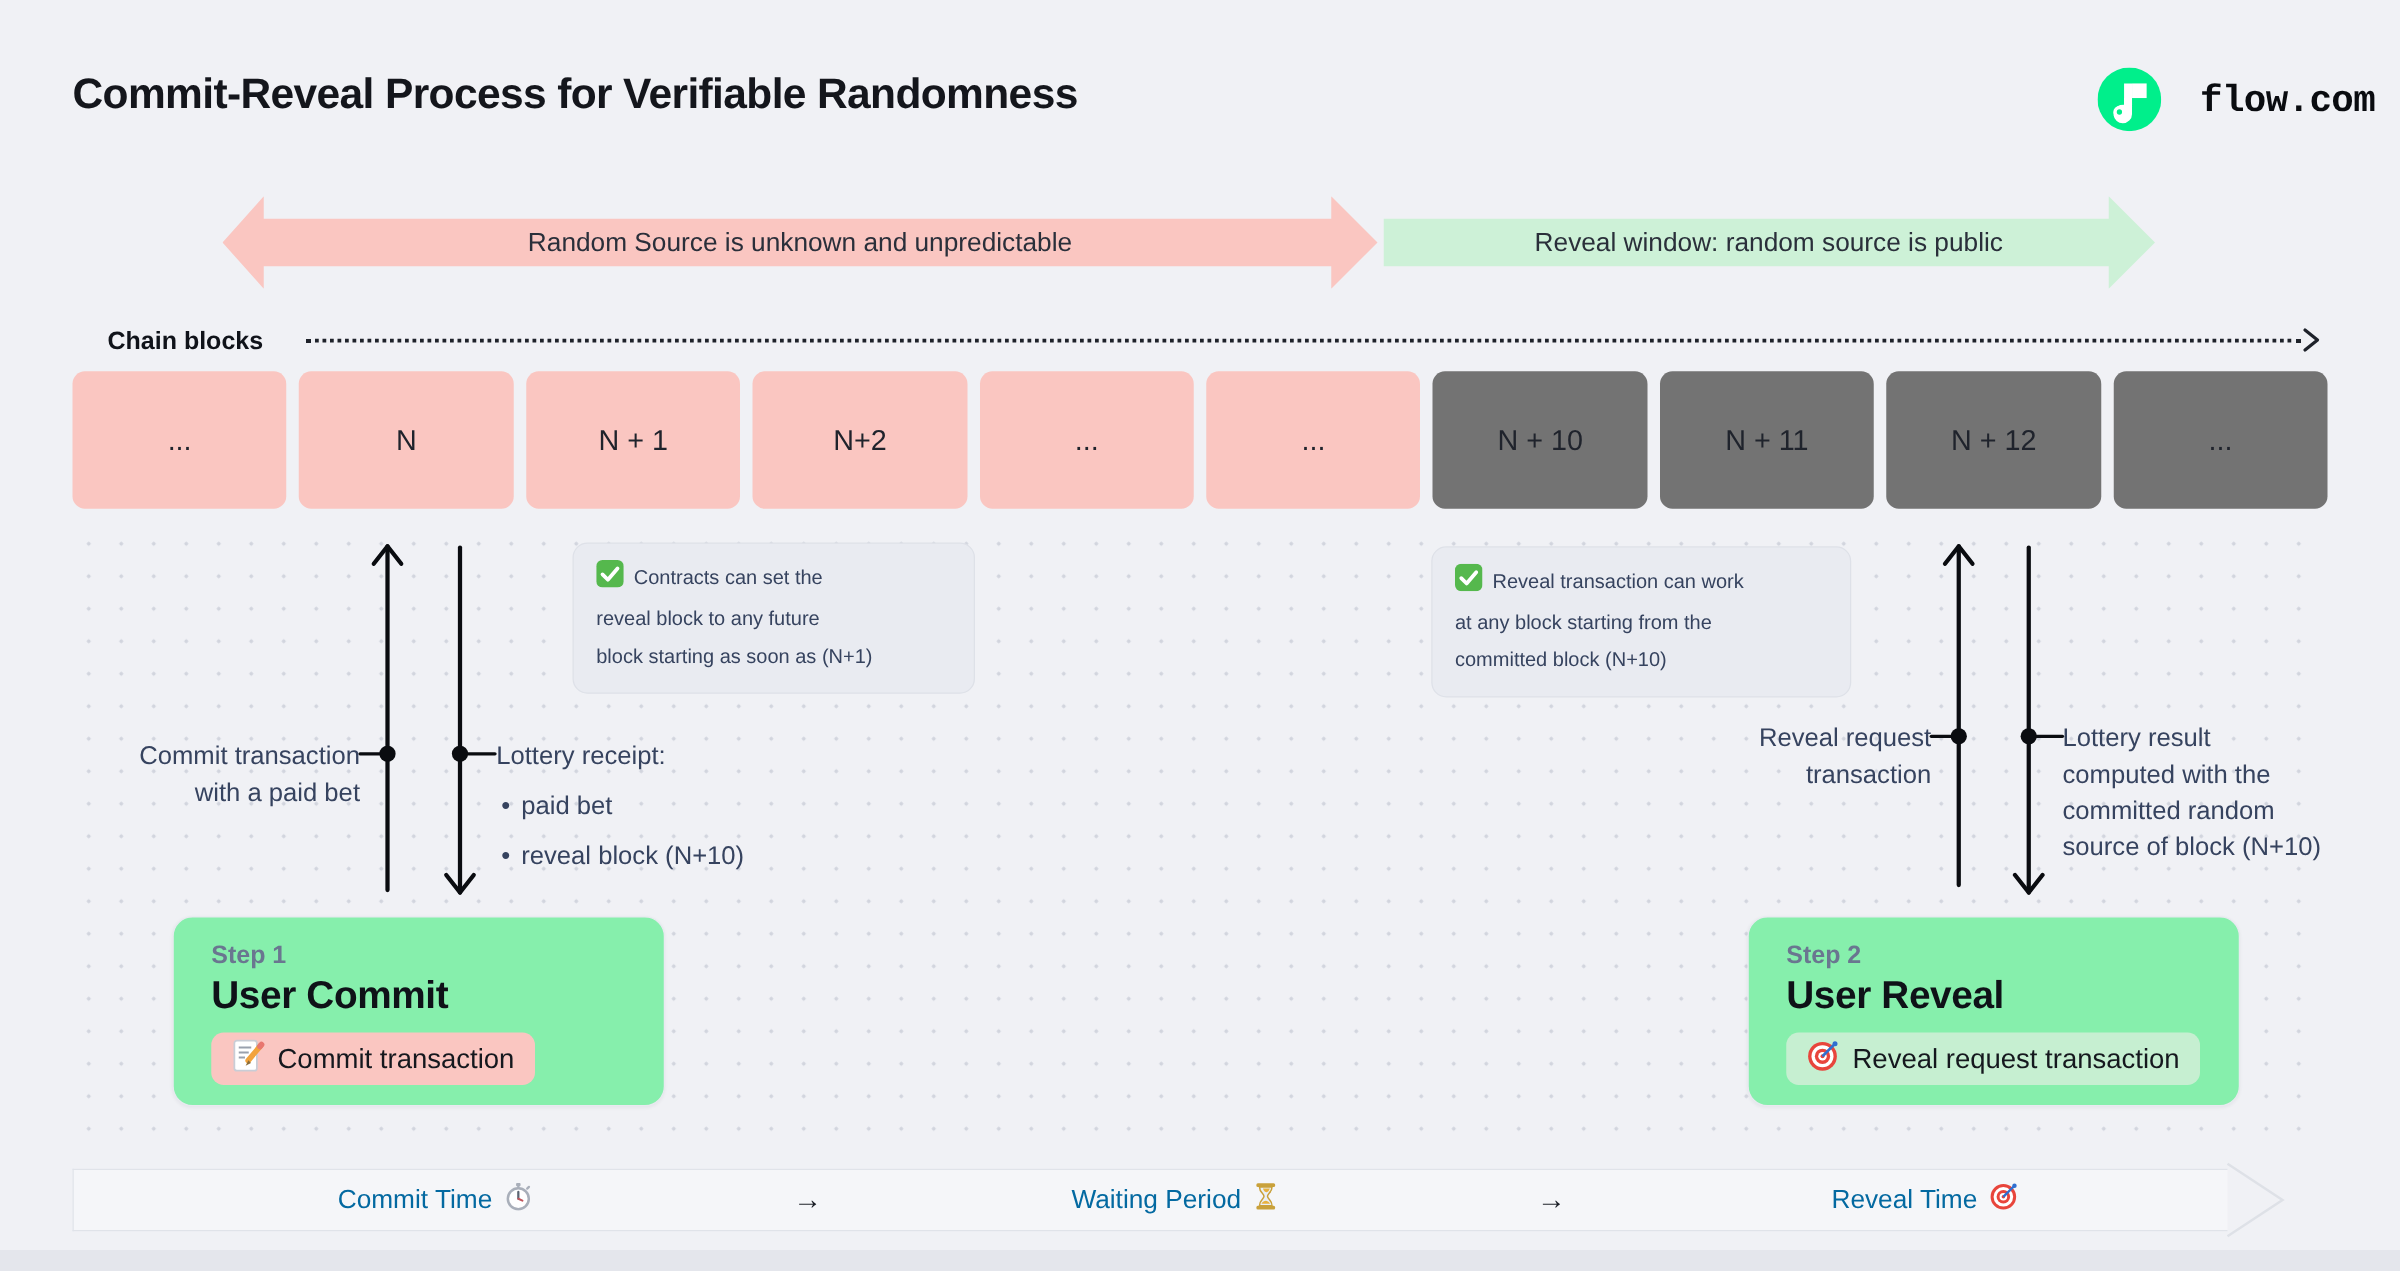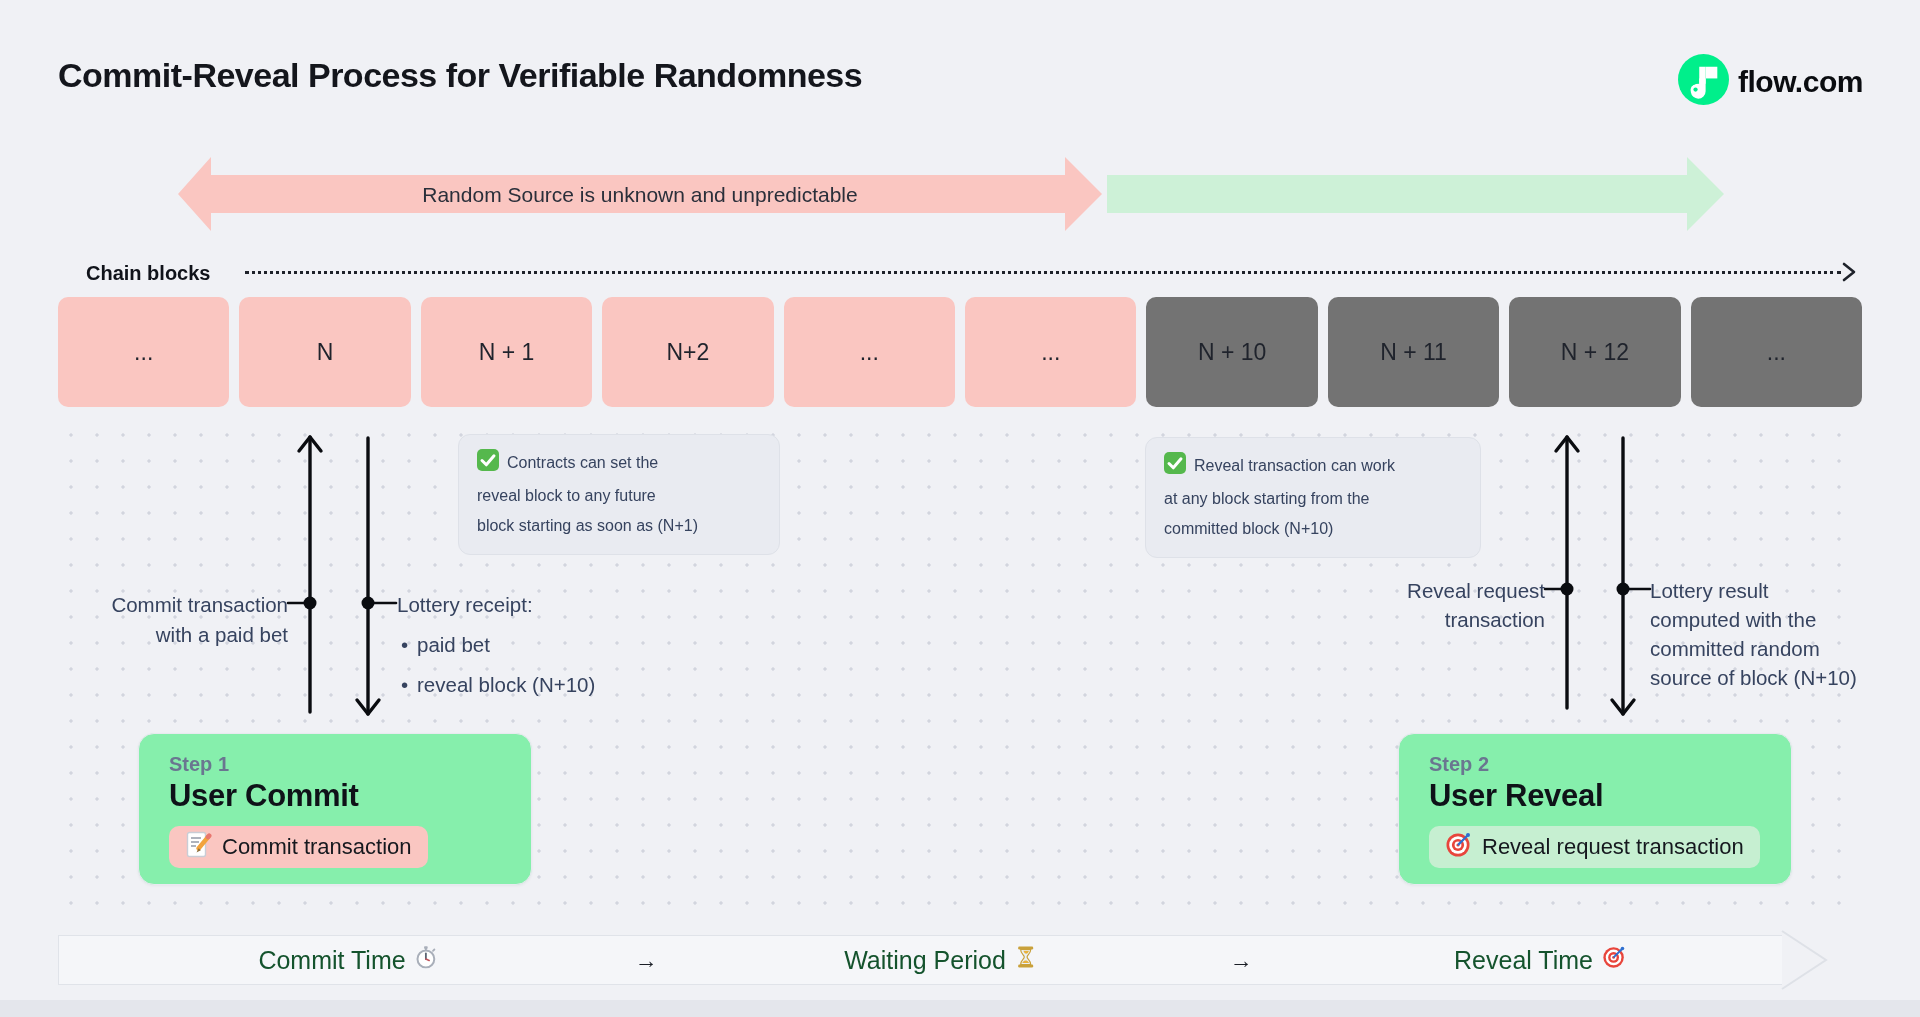--- a/index.html
+++ b/index.html
@@ -5,21 +5,21 @@
   * { box-sizing: border-box; margin: 0; padding: 0; }
   html,body { background:#E4E6EC; }
   body { font-family: "Liberation Sans", "DejaVu Sans", sans-serif; }
   .canvas {
     position: relative; width: 1920px; height: 1000px;
     background: #F0F1F5; overflow: hidden; padding-left: 44px;
   }
   
   .page-title { position:absolute; left:58px; top:56px; font-size:34px; font-weight:700;
                 color:#14161C; letter-spacing:-0.5px; }
-  .brand { position:absolute; left:1678px; top:54px; display:flex; align-items:center; gap:9px; }
+  .brand { position:absolute; left:1678px; top:54px; display:flex; align-items:center; gap:31px;font-family:Liberation Mono, monospace; }
   .brand-label { font-size:30px; font-weight:700; color:#0A0C10; letter-spacing:-0.5px; }
 
   
   .phase-svg { position:absolute; left:178px; top:157px; }
   .phase-label { position:absolute; top:183px; font-size:21px; color:#2A2F3A; text-align:center; }
   .phase-label.unknown { left:340px; width:600px; }
   .phase-label.reveal  { left:1165px; width:500px; }
 
   
   .chain-label { position:absolute; left:58px; top:262px; font-size:20px; font-weight:700; color:#10131A;margin-left:28px; }
@@ -67,21 +67,21 @@
   .card-title { font-size:31px; font-weight:700; color:#0F1218; margin-top:2px; letter-spacing:-0.3px; }
   .pill { display:inline-flex; align-items:center; gap:10px; height:42px; margin-top:12px;
           border-radius:10px; padding:0 16px; font-size:22px; color:#15181E; }
   .pill.pink  { background:#FAC6C1; }
   .pill.green { background:#C6EFD1; }
 
   
   .bar { position:absolute; left:58px; top:935px; width:1724px; height:50px;
          background:#F5F6F9; border:1px solid #E0E3E9; border-right:0; }
   .bar-item { position:absolute; top:50%; transform:translate(-50%,-50%);
-              display:flex; align-items:center; gap:9px; font-size:25px; color:#14532d; white-space:nowrap; }
+              display:flex; align-items:center; gap:9px; font-size:21px; color:#0369a1; white-space:nowrap; }
   .bar-item.arrow { font-size:23px; color:#1A1E26; }
   .bar-chevron { position:absolute; left:1781px; top:928px; }
 </style>
 </head>
 <body>
 
 <div class="canvas">
 
   <h1 class="page-title">Commit-Reveal Process for Verifiable Randomness</h1>
 
@@ -97,20 +97,21 @@
       </svg>
     </span>
     <span class="brand-label">flow.com</span>
   </div>
 
   <svg class="phase-svg" width="1550" height="74">
     <polygon points="0,37 33,0 33,18 887,18 887,0 924,37 887,74 887,56 33,56 33,74" fill="#FAC6C1"></polygon>
     <polygon points="929,18 1509,18 1509,0 1546,37 1509,74 1509,56 929,56" fill="#CDF1D7"></polygon>
   </svg>
   <div class="phase-label unknown">Random Source is unknown and unpredictable</div>
+  <div class="phase-label reveal">Reveal window: random source is public</div>
 
   <div class="chain-label">Chain blocks</div>
   <div class="chain-dots"></div>
   <svg class="chain-chevron" width="16" height="20">
     <polyline points="3,2 13,10 3,18" fill="none" stroke="#1E222A" stroke-width="2.6" stroke-linecap="round" stroke-linejoin="round"></polyline>
   </svg>
 
   <div class="blocks">
     <div class="block unknown">
         <span>...</span>

